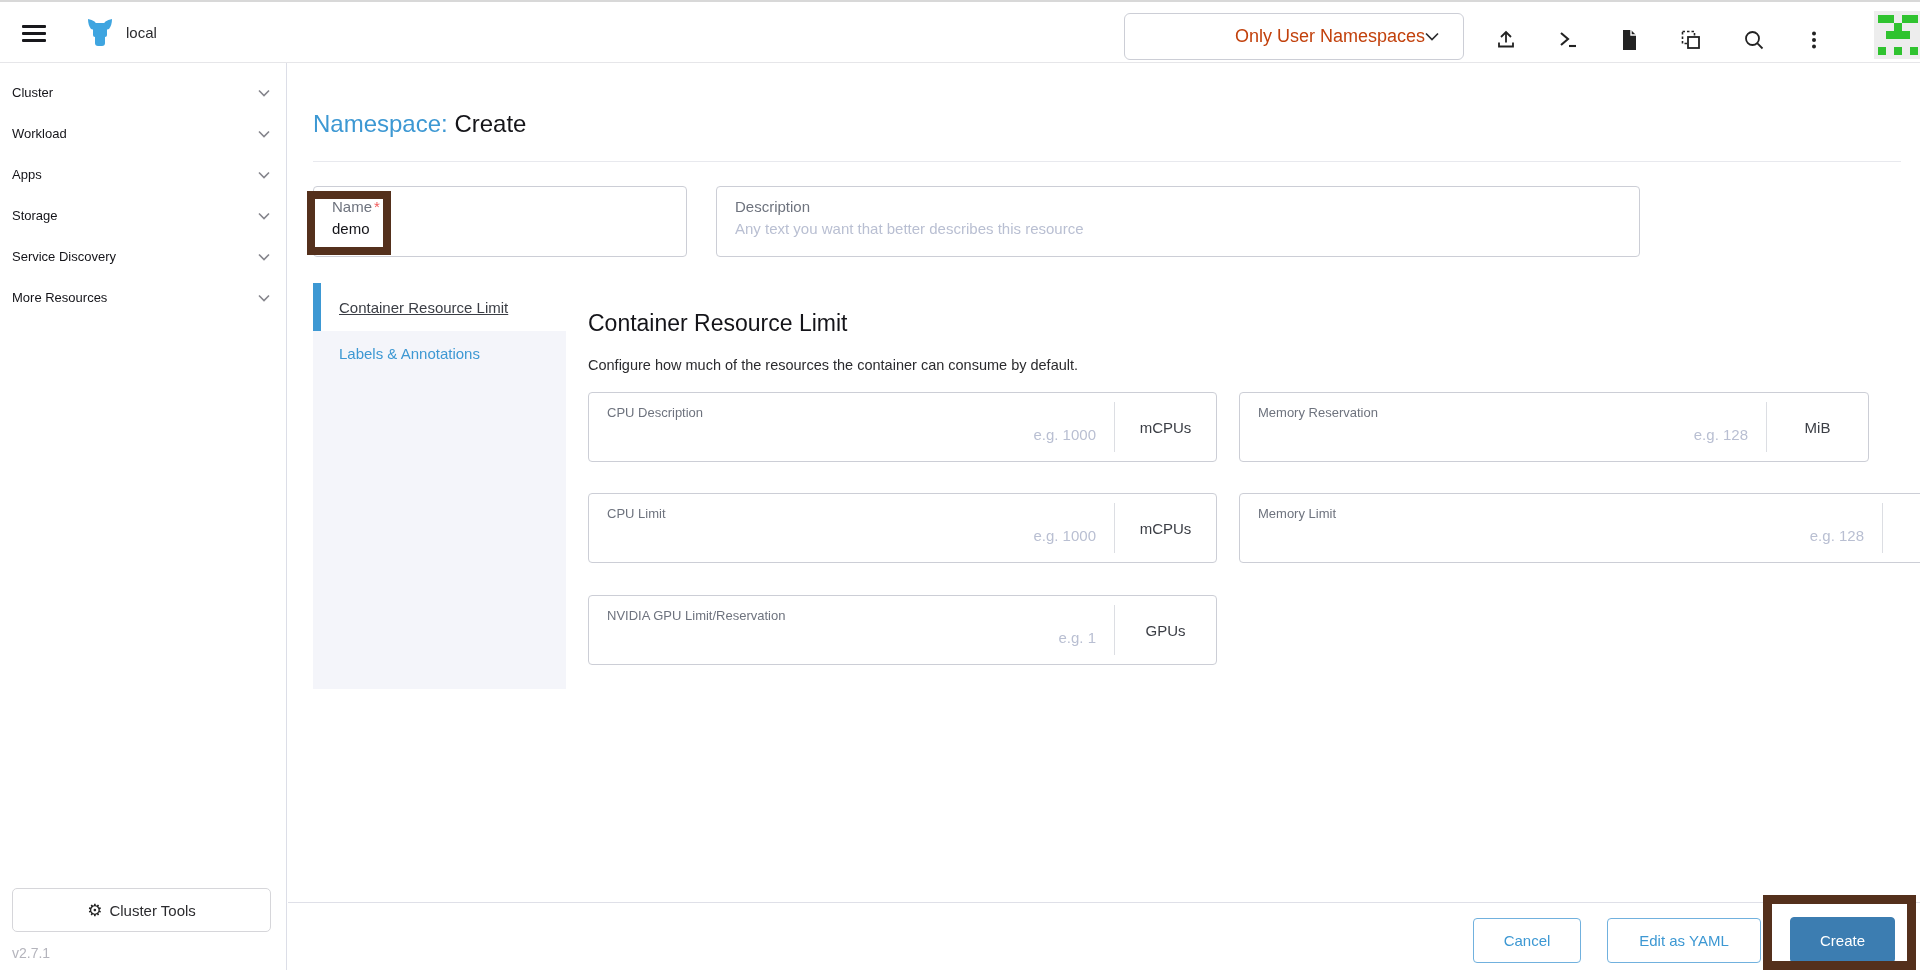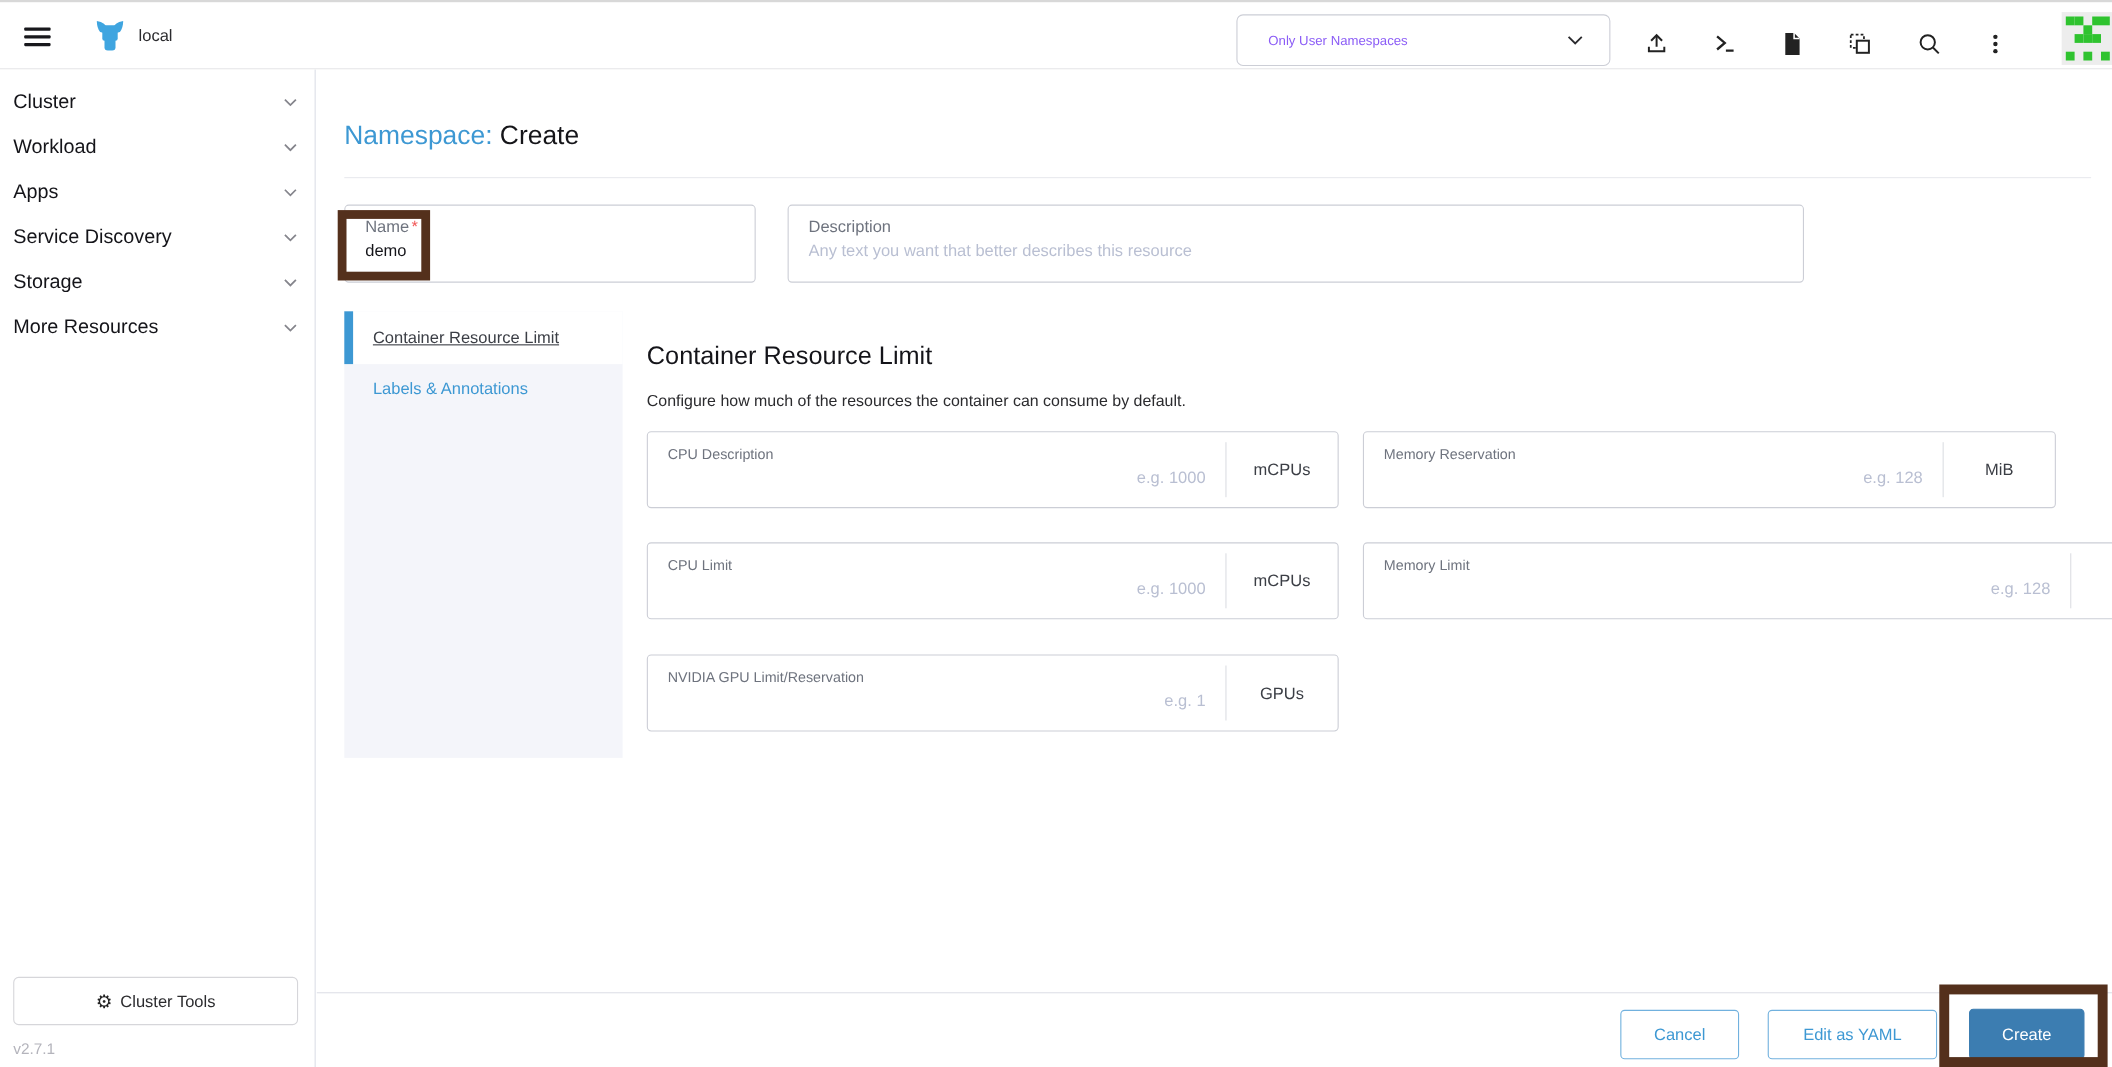--- a/index.html
+++ b/index.html
@@ -10,30 +10,30 @@
   
   .header { position:absolute; left:0; top:0; width:1920px; height:63px; background:#fff;
             border-top:2px solid #d8d8d8; border-bottom:1px solid #e6e6e9; z-index:5;padding-left:12px; }
   .hamburger { position:absolute; left:22px; top:23px; width:24px; height:18px; cursor:pointer; }
   .hamburger span { display:block; height:3.2px; background:#18181c; margin-bottom:3.6px; border-radius:1px; }
   .logo { position:absolute; left:84px; top:16px; width:32px; height:30px; }
   .cluster-name { position:absolute; left:126px; top:22px; font-size:15px; color:#2b2b2e; }
   .ns-dropdown { position:absolute; left:1124px; top:11px; width:340px; height:47px;
                  border:1px solid #ccced6; border-radius:6px; background:#fff;
                  display:flex; align-items:center; padding:0 24px 0 28px; cursor:pointer; }
-  .ns-dropdown .ns-value { flex:1; font-size:12px; color:#8b5cf6; }
+  .ns-dropdown .ns-value { flex:1; font-size:18px; color:#c2410c;text-align:right; }
   .hdr-icon { position:absolute; top:25px; width:26px; height:26px; display:flex;
               align-items:center; justify-content:center; cursor:pointer; }
   .avatar { position:absolute; left:1874px; top:9px; width:48px; height:48px; cursor:pointer; }
 
   
   .sidebar { position:absolute; left:0; top:63px; width:287px; height:907px; background:#fff;
              border-right:1px solid #dcdee7; }
   .side-item { position:relative; height:41px; display:flex; align-items:center; padding:0 16px 0 12px;
-               font-size:18px; color:#141419; cursor:pointer; }
+               font-size:13px; color:#141419; cursor:pointer; }
   .side-item .chev { margin-left:auto; display:flex; }
   .side-list { padding-top:9px; }
   .cluster-tools-btn { position:absolute; left:12px; top:825px; width:259px; height:44px;
                  border:1px solid #d6d6da; border-radius:5px; background:#fff; font-size:15px; color:#2b2b2e;
                  display:flex; align-items:center; justify-content:center; cursor:pointer;
                  font-family:"Liberation Sans", sans-serif; }
   .gear-glyph { font-size:17px; margin-right:7px; color:#222; }
   .version { position:absolute; left:12px; top:882px; font-size:14px; color:#b4b4bc; }
 
   
@@ -188,29 +188,29 @@
       </div>
       <div class="side-item">
         <span>Apps</span>
         <span class="chev">
           <svg width="12" height="8" viewBox="0 0 12 8" fill="none" stroke="#85858c" stroke-width="1.6">
               <polyline points="1,1.5 6,6.5 11,1.5"></polyline>
             </svg>
         </span>
       </div>
       <div class="side-item">
+        <span>Storage</span>
+        <span class="chev">
+          <svg width="12" height="8" viewBox="0 0 12 8" fill="none" stroke="#85858c" stroke-width="1.6">
+              <polyline points="1,1.5 6,6.5 11,1.5"></polyline>
+            </svg>
+        </span>
+      </div>
+      <div class="side-item">
         <span>Service Discovery</span>
-        <span class="chev">
-          <svg width="12" height="8" viewBox="0 0 12 8" fill="none" stroke="#85858c" stroke-width="1.6">
-              <polyline points="1,1.5 6,6.5 11,1.5"></polyline>
-            </svg>
-        </span>
-      </div>
-      <div class="side-item">
-        <span>Storage</span>
         <span class="chev">
           <svg width="12" height="8" viewBox="0 0 12 8" fill="none" stroke="#85858c" stroke-width="1.6">
               <polyline points="1,1.5 6,6.5 11,1.5"></polyline>
             </svg>
         </span>
       </div>
       <div class="side-item">
         <span>More Resources</span>
         <span class="chev">
           <svg width="12" height="8" viewBox="0 0 12 8" fill="none" stroke="#85858c" stroke-width="1.6">

